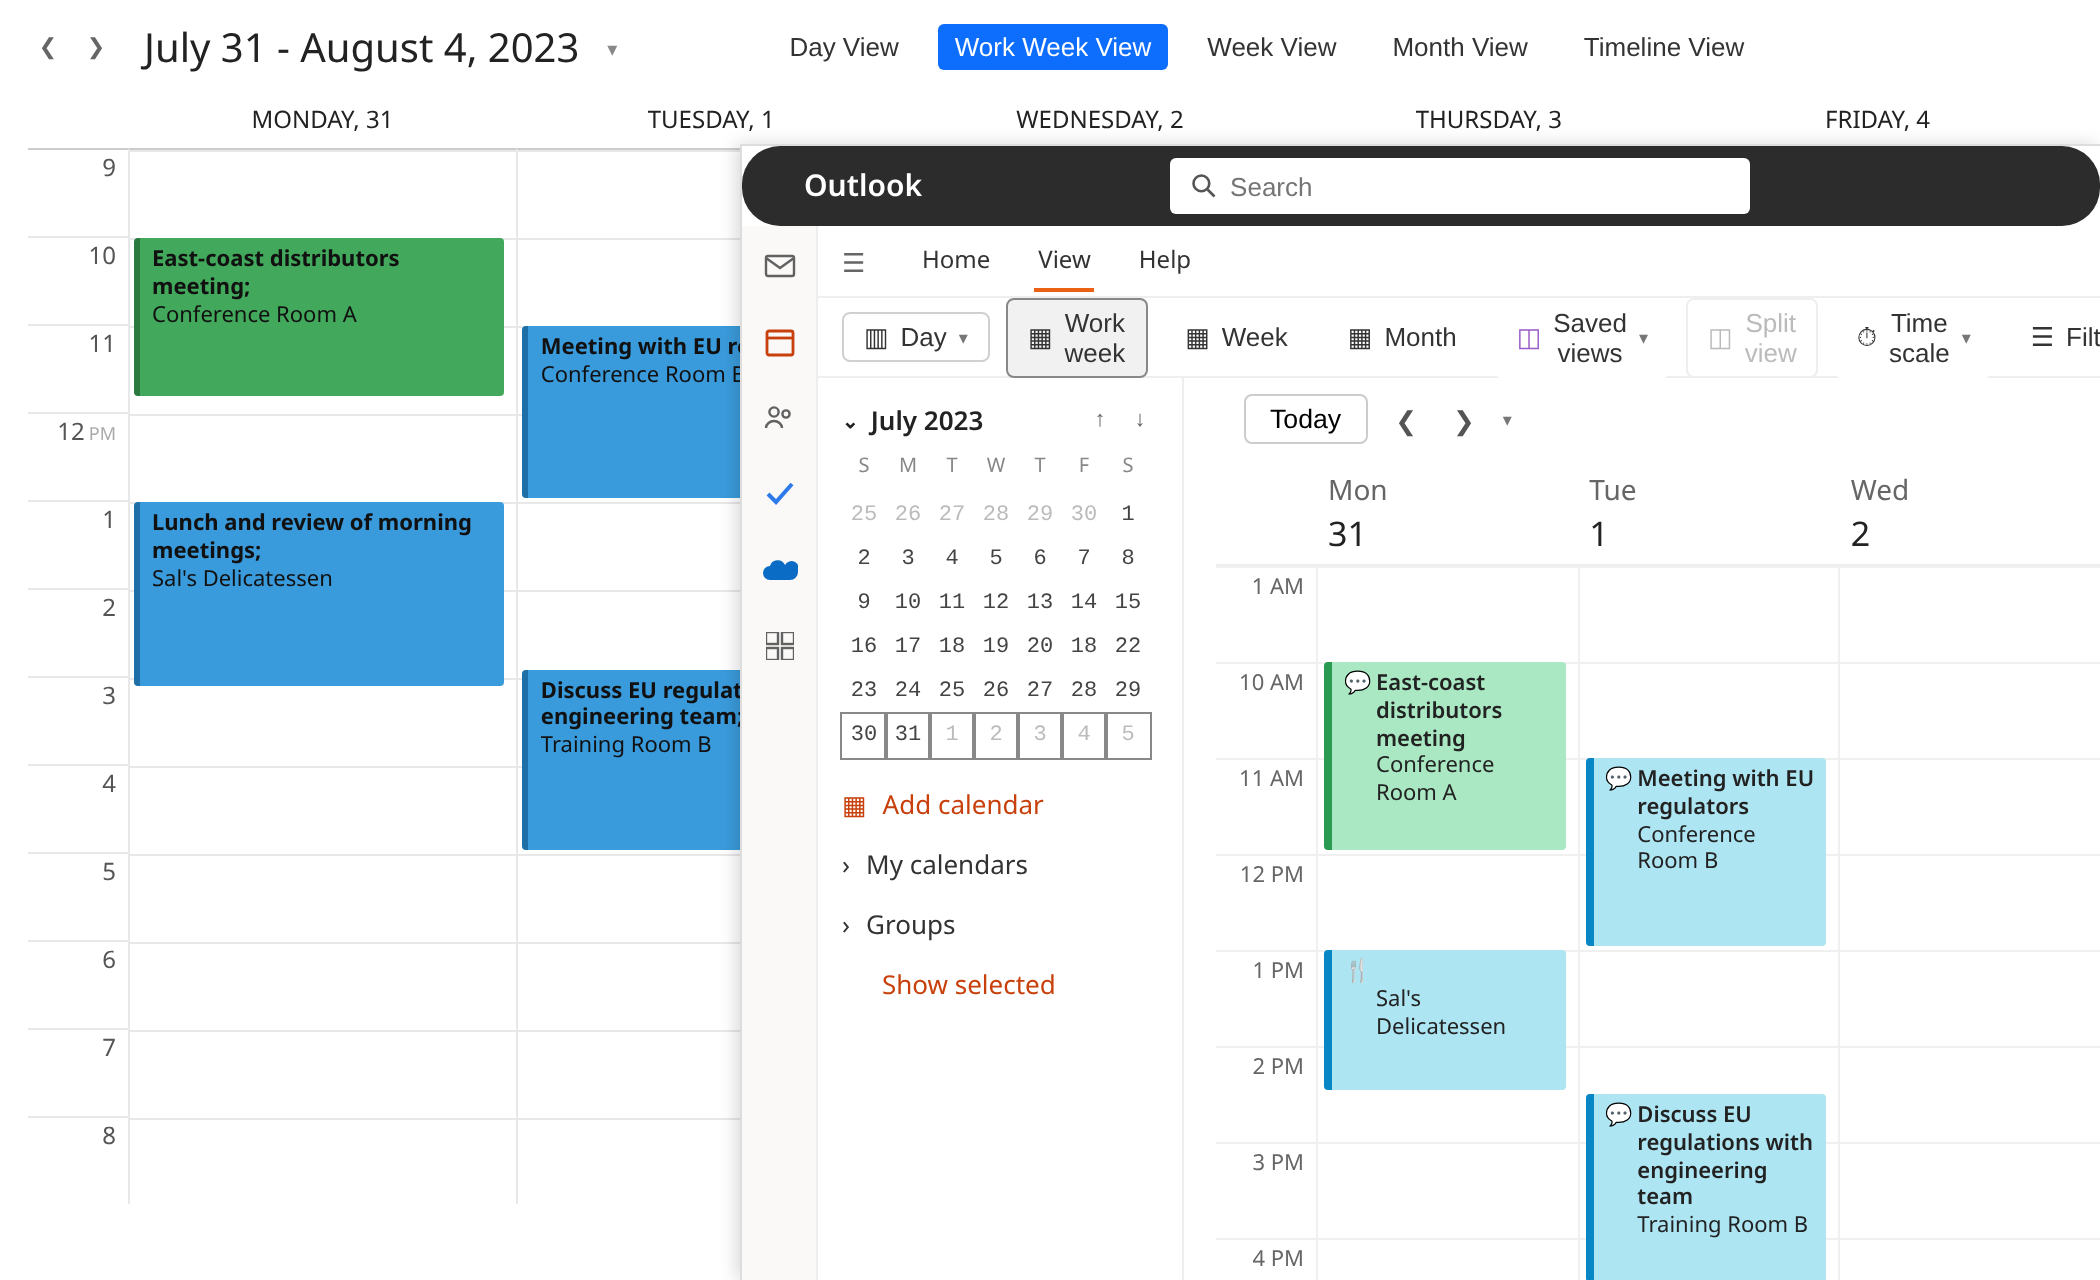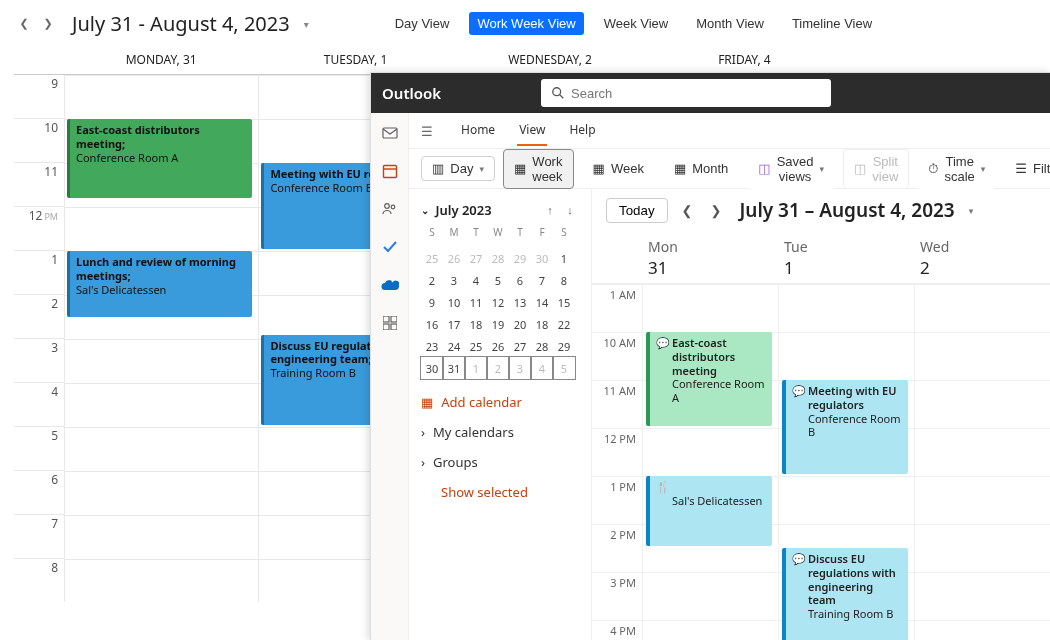--- a/index.html
+++ b/index.html
@@ -28,23 +28,23 @@
   .bg-pm-label { font-size: 9px; color: #aaa; margin-left: 2px; }
 
   .bg-event { position: absolute; left: 2px; right: 6px; border-radius: 2px; padding: 4px 6px; font-size: 11px; line-height: 1.25; overflow: hidden; border-left: 3px solid; }
   .bg-event .ev-title { font-weight: 700; }
   .bg-event .ev-loc { font-weight: 400; }
   .bg-event.green { background: #42a95c; border-left-color: #2d7a41; color: #111; }
   .bg-event.blue { background: #3a9bdc; border-left-color: #1e6fa8; color: #111; }
 
   
   .outlook { position: absolute; top: 72px; left: 370px; right: 0; bottom: 0; background: #fff; box-shadow: -2px 0 8px rgba(0,0,0,0.15); border: 1px solid #ddd; border-right: none; border-bottom: none; display: flex; flex-direction: column; }
-  .o-titlebar { background: #2c2c2c; color: #fff; height: 40px; display: flex; align-items: center; padding: 0 11px; gap: 100px; }
+  .o-titlebar { background: #2c2c2c; color: #fff; height: 40px; display: flex; align-items: center; padding: 0 31px; gap: 76px; border-radius: 19px; }
   .o-title { font-size: 15px; font-weight: 600; }
-  .o-search { flex: 0 0 290px; display: flex; align-items: center; background: #fff; border-radius: 3px; height: 28px; padding: 0 10px; gap: 6px; }
+  .o-search { flex: 0 0 290px; display: flex; align-items: center; background: #fff; border-radius: 3px; height: 28px; padding: 0 10px; gap: 6px; margin-left: 48px; }
   .o-search input { border: none; outline: none; flex: 1; font-size: 13px; }
 
   .o-body { flex: 1; display: flex; min-height: 0; }
   .o-leftrail { width: 38px; background: #faf9f8; border-right: 1px solid #eee; display: flex; flex-direction: column; align-items: center; padding-top: 10px; gap: 18px; }
   .o-rail-icon { width: 20px; height: 20px; color: #616161; display:flex; align-items:center; justify-content:center; font-size:14px; }
   .o-rail-icon.active { color: #c8400b; }
 
   .o-main { flex: 1; display: flex; flex-direction: column; min-width: 0; }
   .o-cmdbar1 { display: flex; align-items: center; gap: 20px; height: 36px; padding: 0 12px; border-bottom: 1px solid #eee; }
   .o-hamb { width: 18px; color:#666; cursor:pointer; }
@@ -60,28 +60,28 @@
 
   .o-content { flex: 1; display: flex; min-height: 0; }
 
   .o-side { width: 182px; padding: 12px 12px 0 12px; font-size: 12px; }
   .o-month-header { display: flex; align-items: center; justify-content: space-between; margin-bottom: 6px; }
   .o-month-title { font-weight: 600; font-size: 13px; display:flex; align-items:center; gap:6px; }
   .o-month-nav { display: flex; gap: 2px; }
   .o-month-nav button { border:none; background:transparent; width:18px; cursor:pointer; color:#666; font-size:11px; }
   .o-mini { display: grid; grid-template-columns: repeat(7, 22px); grid-auto-rows: 22px; gap: 0; justify-content: start; }
   .o-mini-h { text-align: center; font-size: 10px; color: #888; }
-  .o-mini-d { text-align: center; font-size: 11px; color: #444; cursor:pointer; display:flex; align-items:center; justify-content:center; }
+  .o-mini-d { text-align: center; font-size: 11px; color: #444; cursor:pointer; display:flex; align-items:center; justify-content:center;font-family:Liberation Mono, monospace; }
   .o-mini-d.dim { color: #bbb; }
   .o-mini-row-highlight { outline: 1px solid #888; }
   .o-side-links { margin-top: 14px; display:flex; flex-direction:column; gap: 12px; font-size: 13px; }
   .o-side-link { display:flex; align-items:center; gap:8px; cursor:pointer; color:#333; }
   .o-side-link.orange { color: #c8400b; }
 
-  .o-calpane { flex: 1; display:flex; flex-direction:column; border-left:1px solid #eee; min-width:0; }
+  .o-calpane { flex: 1; display:flex; flex-direction:column; border-left:1px solid #eee; min-width:0;padding-left:16px; }
   .o-calpane-top { display:flex; align-items:center; gap: 14px; padding: 8px 14px; }
   .o-today { border:1px solid #ccc; background:#fff; padding:4px 12px; border-radius:4px; cursor:pointer; }
   .o-calnav { display:flex; gap:18px; color:#555; }
   .o-calnav span { cursor:pointer; }
   .o-range { font-size: 19px; font-weight: 600; margin-left: 4px; }
 
   .o-calpane-days { display:grid; grid-template-columns: 50px repeat(3, 1fr); border-bottom: 1px solid #eee; }
   .o-dayhdr { padding: 6px 6px 4px; }
   .o-dayhdr .wd { font-size: 14px; color:#666; }
   .o-dayhdr .dn { font-size: 17px; }
@@ -114,40 +114,41 @@
         <button class="bg-view-btn">Week View</button>
         <button class="bg-view-btn">Month View</button>
         <button class="bg-view-btn">Timeline View</button>
       </div>
   </div>
   <div class="bg-day-headers" id="bg-day-headers">
       <div></div>
       <div class="bg-dh">MONDAY, 31</div>
       <div class="bg-dh">TUESDAY, 1</div>
       <div class="bg-dh">WEDNESDAY, 2</div>
+      <div class="bg-dh">THURSDAY, 3</div>
       <div class="bg-dh">FRIDAY, 4</div>
     </div>
   <div class="bg-grid" id="bg-grid">
       <div class="bg-time-col">
         <div class="bg-time-slot first">9</div>
         <div class="bg-time-slot">10</div>
         <div class="bg-time-slot">11</div>
         <div class="bg-time-slot">12<span class="bg-pm-label">PM</span></div>
         <div class="bg-time-slot">1</div>
         <div class="bg-time-slot">2</div>
         <div class="bg-time-slot">3</div>
         <div class="bg-time-slot">4</div>
         <div class="bg-time-slot">5</div>
         <div class="bg-time-slot">6</div>
         <div class="bg-time-slot">7</div>
         <div class="bg-time-slot">8</div>
       </div>
       <div class="bg-day-col first" style="height: 528px;">
         <div class="bg-event green" style="top: 44px; height: 78.6667px;"><span class="ev-title">East-coast distributors meeting;</span><br><span class="ev-loc">Conference Room A</span></div>
-        <div class="bg-event blue" style="top: 176px; height: 66px;"><span class="ev-title">Lunch and review of morning meetings;</span><br><span class="ev-loc">Sal's Delicatessen</span></div>
+        <div class="bg-event blue" style="top: 176px; height: 92px;"><span class="ev-title">Lunch and review of morning meetings;</span><br><span class="ev-loc">Sal's Delicatessen</span></div>
       </div>
       <div class="bg-day-col first" style="height: 528px;">
         <div class="bg-event blue" style="top: 88px; height: 86px;"><span class="ev-title">Meeting with EU regulators;</span><br><span class="ev-loc">Conference Room B</span></div>
         <div class="bg-event blue" style="top: 259.6px; height: 90.4px;"><span class="ev-title">Discuss EU regulations with engineering team;</span><br><span class="ev-loc">Training Room B</span></div>
       </div>
       <div class="bg-day-col first" style="height: 528px;"></div>
       <div class="bg-day-col first" style="height: 528px;"></div>
       <div class="bg-day-col first" style="height: 528px;"></div>
     </div>
 </div>
@@ -334,21 +335,20 @@
           </div>
         </div>
 
         <div class="o-calpane">
           <div class="o-calpane-top">
             <button class="o-today">Today</button>
             <span class="o-calnav">
                 <span>❮</span>
                 <span>❯</span>
               </span>
-            <span class="o-range">July 31 – August 4, 2023</span>
             <span class="o-caret">▾</span>
           </div>
           <div class="o-calpane-days" id="o-calpane-days">
               <div></div>
               <div class="o-dayhdr">
                 <div class="wd">Mon</div>
                 <div class="dn">31</div>
               </div>
               <div class="o-dayhdr">
                 <div class="wd">Tue</div>

